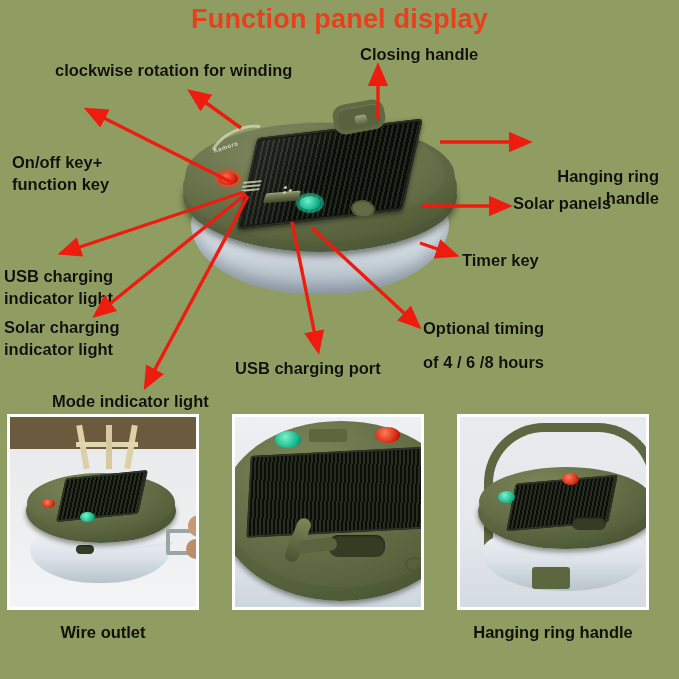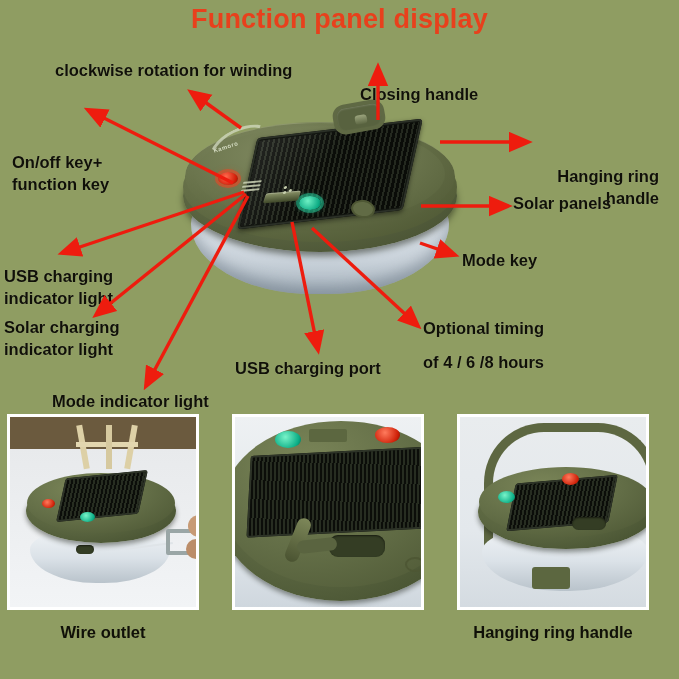--- a/index.html
+++ b/index.html
@@ -230,34 +230,34 @@
     <div class="usbport"></div>
     <div class="usbdots">
       <i style="left:0;top:0"></i>
         <i style="left:6px;top:3px"></i>
         <i style="left:1px;top:5px"></i>
     </div>
   </div>
 
   <div class="lbl" style="left:55px;top:60px;">clockwise rotation for winding</div>
 
-  <div class="lbl" style="left:360px;top:44px;margin-top:40px;">Closing handle</div>
+  <div class="lbl" style="left:360px;top:44px;">Closing handle</div>
 
   <div class="lbl r" style="left:403px;top:126px;width:256px;">Hanging ring
 handle</div>
 
   <div class="lbl" style="left:12px;top:152px;">On/off key+
 function key</div>
 
   <div class="lbl" style="left:513px;top:193px;">Solar panels</div>
 
   <div class="lbl" style="left:4px;top:266px;">USB charging
 indicator light</div>
 
-  <div class="lbl" style="left:462px;top:250px;">Mode key</div>
+  <div class="lbl" style="left:462px;top:250px;">Timer key</div>
 
   <div class="lbl" style="left:4px;top:317px;">Solar charging
 indicator light</div>
 
   <div class="lbl" style="left:423px;top:318px;">Optional timing</div>
 
   <div class="lbl" style="left:423px;top:352px;">of 4 / 6 /8 hours</div>
 
   <div class="lbl" style="left:52px;top:391px;">Mode indicator light</div>
 

